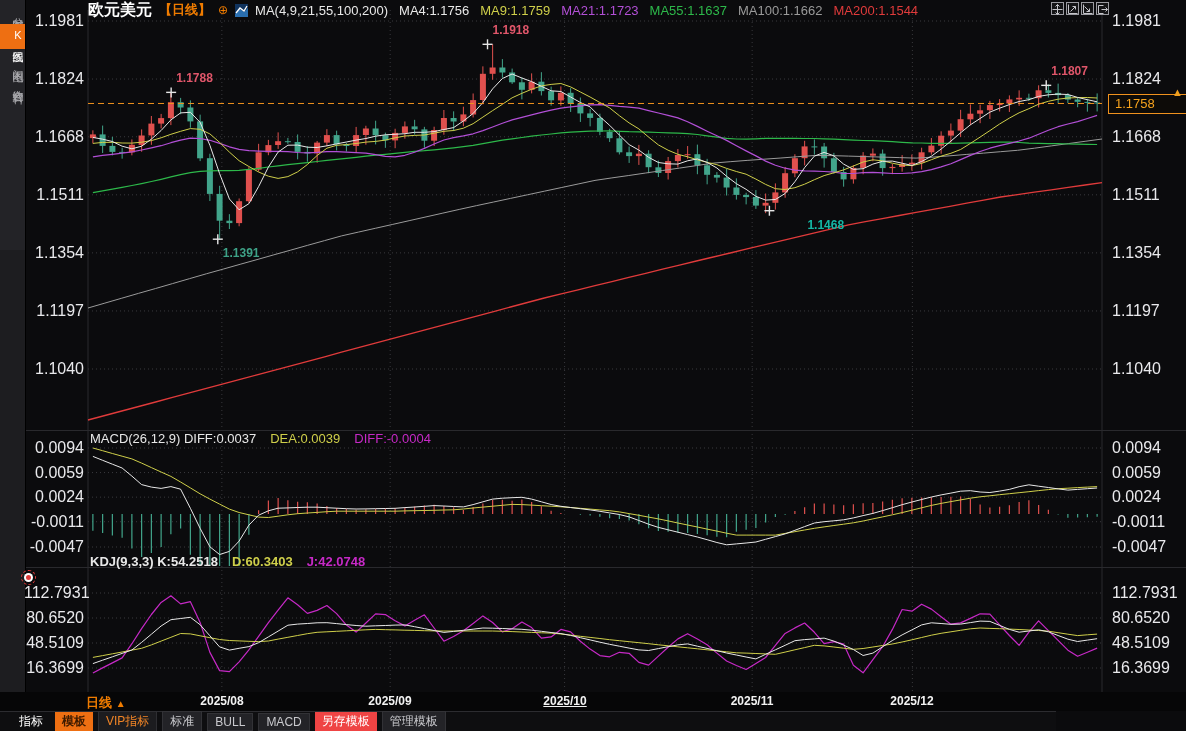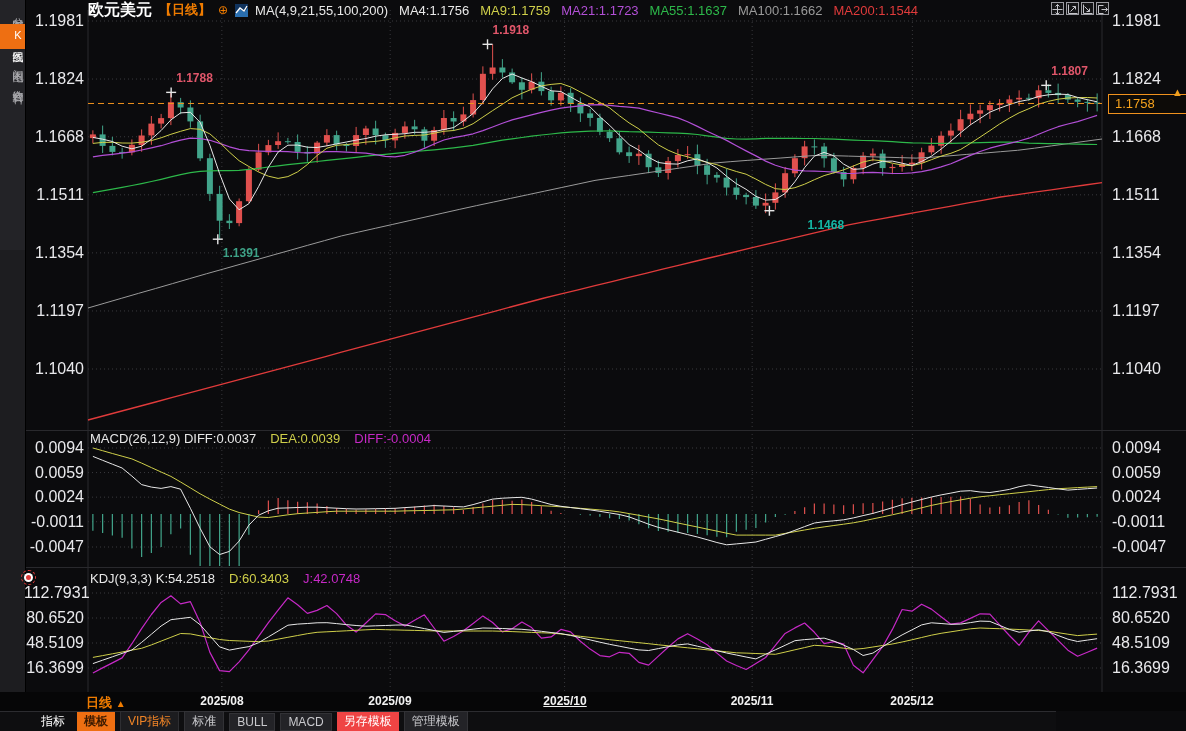--- a/index.html
+++ b/index.html
@@ -36,21 +36,21 @@
   #record-icon{position:absolute;left:21px;top:570px;width:15px;height:15px;cursor:pointer;}
   #record-icon .ring{position:absolute;left:0;top:0;width:13px;height:13px;border:1px dashed #e03b3b;border-radius:50%;}
   #record-icon .mid{position:absolute;left:3px;top:3px;width:9px;height:9px;background:#fff;border-radius:50%;}
   #record-icon .dot{position:absolute;left:5px;top:5px;width:5px;height:5px;background:#e03b3b;border-radius:50%;}
   
   #date-row{position:absolute;left:0;top:692px;width:1186px;height:19px;background:#060607;}
   #bottom-period{position:absolute;left:86px;top:2px;color:#f07c00;font-weight:bold;font-size:13px;cursor:pointer;}
   .date-label{position:absolute;top:2px;transform:translateX(-50%);color:#f2f2f2;font-weight:bold;font-size:12px;}
   
   #toolbar{position:absolute;left:0;top:711px;width:1056px;height:20px;background:#0e0e10;border-top:1px solid #2c2c30;
-    display:flex;align-items:center;padding-left:34px;box-sizing:border-box;}
+    display:flex;align-items:center;padding-left:12px;box-sizing:border-box;}
   #toolbar span{font-size:12px;margin-right:5px;padding:1px 7px;cursor:pointer;white-space:nowrap;}
   .tab-plain{color:#fff;}
   .tab-fill{background:#ee6f12;color:#3c1a00;font-weight:bold;}
   .tab-fill-light{background:#ef4444;color:#fff;}
   .tab-vip{color:#f08426;background:#1c1c1f;border:1px solid #2e2e32;}
   .tab-tile{color:#c9c9cd;background:#232327;border:1px solid #323236;}
   svg{position:absolute;left:0;top:0;}
 </style>
 </head>
 <body>
@@ -486,21 +486,21 @@
         </svg>
     </button>
     <button class="icon-btn">
       <svg width="11" height="11" style="position:static;">
           <path d="M6.5 1.5h-5v8h5M4.5 5.5h6M10.5 5.5l-2 -2M10.5 5.5l-2 2" stroke="#c5c5ca" fill="none" stroke-width="1"></path>
         </svg>
     </button>
   </div>
 
   <div class="pane-header" id="macd-header" style="top:431px;"><span style="color: rgb(232, 232, 232);">MACD(26,12,9) DIFF:0.0037</span><span style="color: rgb(207, 207, 74);">DEA:0.0039</span><span style="color: rgb(198, 41, 198);">DIFF:-0.0004</span></div>
-  <div class="pane-header" id="kdj-header" style="top:571px;"><span style="color: rgb(232, 232, 232);">KDJ(9,3,3) K:54.2518</span><span style="color: rgb(207, 207, 74);">D:60.3403</span><span style="color: rgb(198, 41, 198);">J:42.0748</span></div>
+  <div class="pane-header" id="kdj-header" style="top:554px;font-weight:bold;"><span style="color: rgb(232, 232, 232);">KDJ(9,3,3) K:54.2518</span><span style="color: rgb(207, 207, 74);">D:60.3403</span><span style="color: rgb(198, 41, 198);">J:42.0748</span></div>
 
   <div id="record-icon">
       <span class="ring"></span>
       <span class="mid"></span>
       <span class="dot"></span>
     </div>
 
   <div id="price-tag" style="top: 94.4697px;">1.1758</div>
   <div id="price-arrow" style="top: 86.4697px;">▲</div>
 

